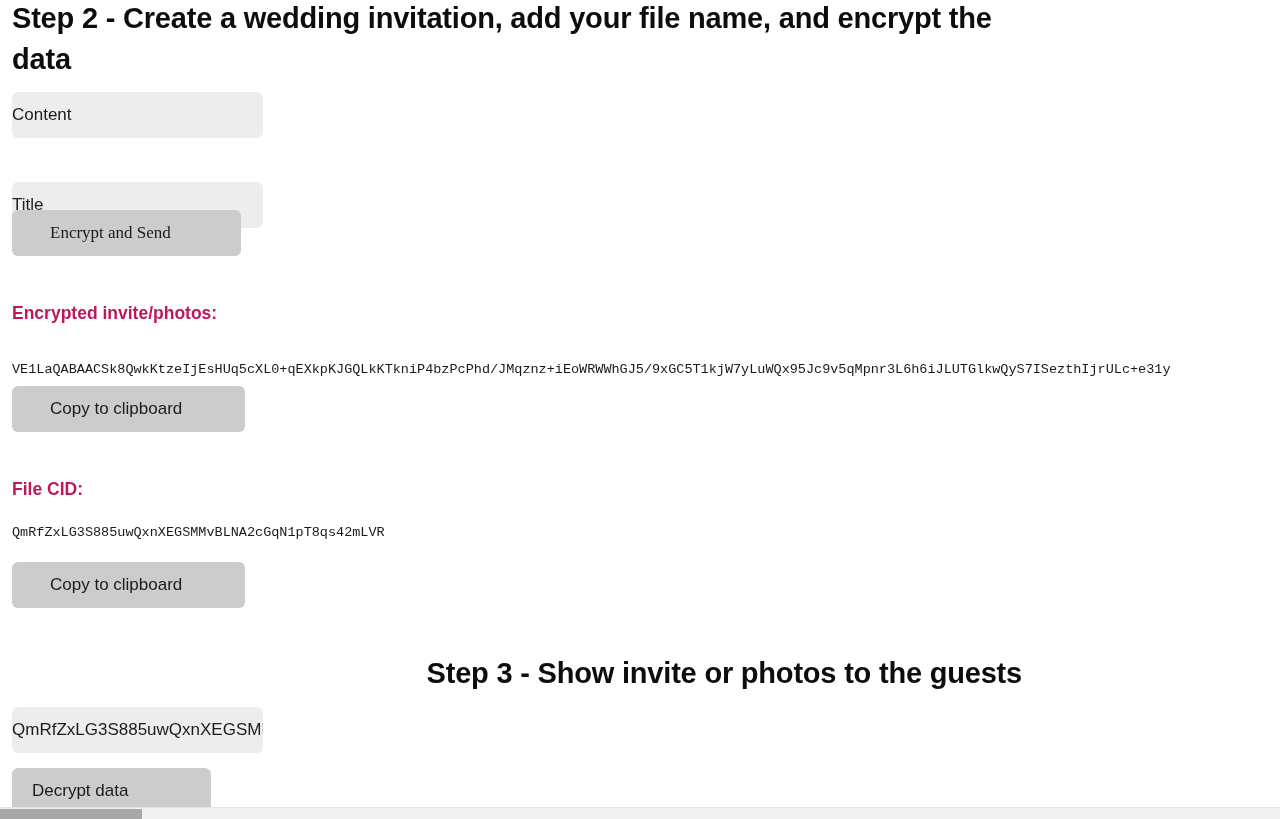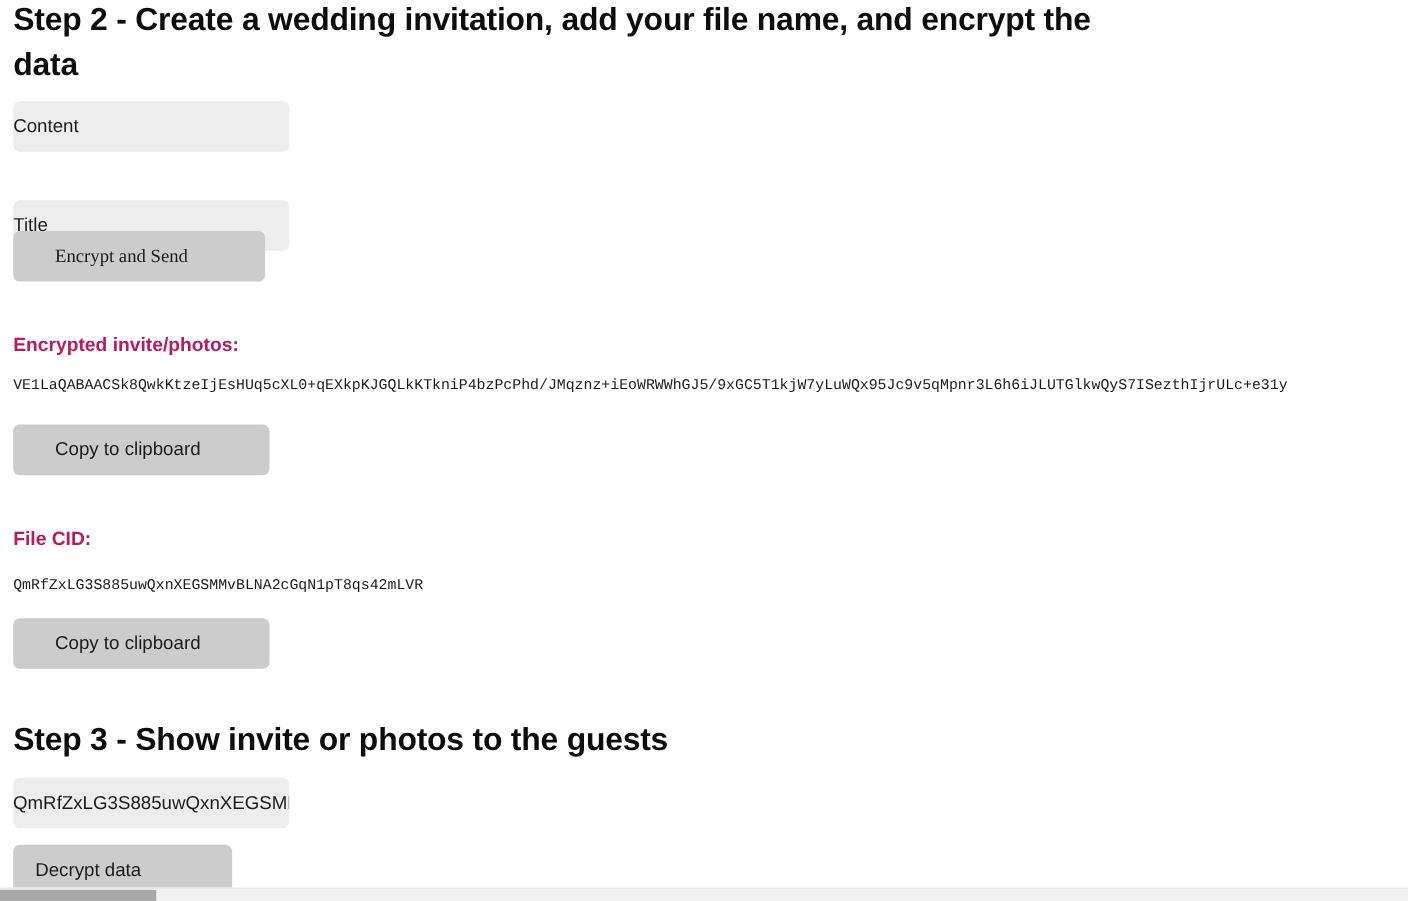--- a/index.html
+++ b/index.html
@@ -40,20 +40,21 @@
     left: 12px;
     top: -2px;
     width: 1010px;
   }
 
   #heading-step3 {
     position: absolute;
     left: 12px;
     top: 653px;
     width: 1010px;
+    text-align: right;
   }
 
   h2.section-label {
     position: absolute;
     left: 12px;
     font-size: 17.5px;
     font-weight: bold;
     line-height: 22px;
     margin: 0;
     padding: 0;
@@ -131,21 +132,21 @@
     position: absolute;
     left: 12px;
     font-family: "Liberation Mono", "DejaVu Sans Mono", monospace;
     font-size: 13.5px;
     line-height: 18px;
     color: #1a1a1a;
     white-space: nowrap;
   }
 
   #output-encrypted {
-    top: 343px;
+    top: 361px;
     width: 1268px;
     overflow: hidden;
   }
 
   #output-cid {
     top: 524px;
   }
 
   
   .scrollbar-track {

